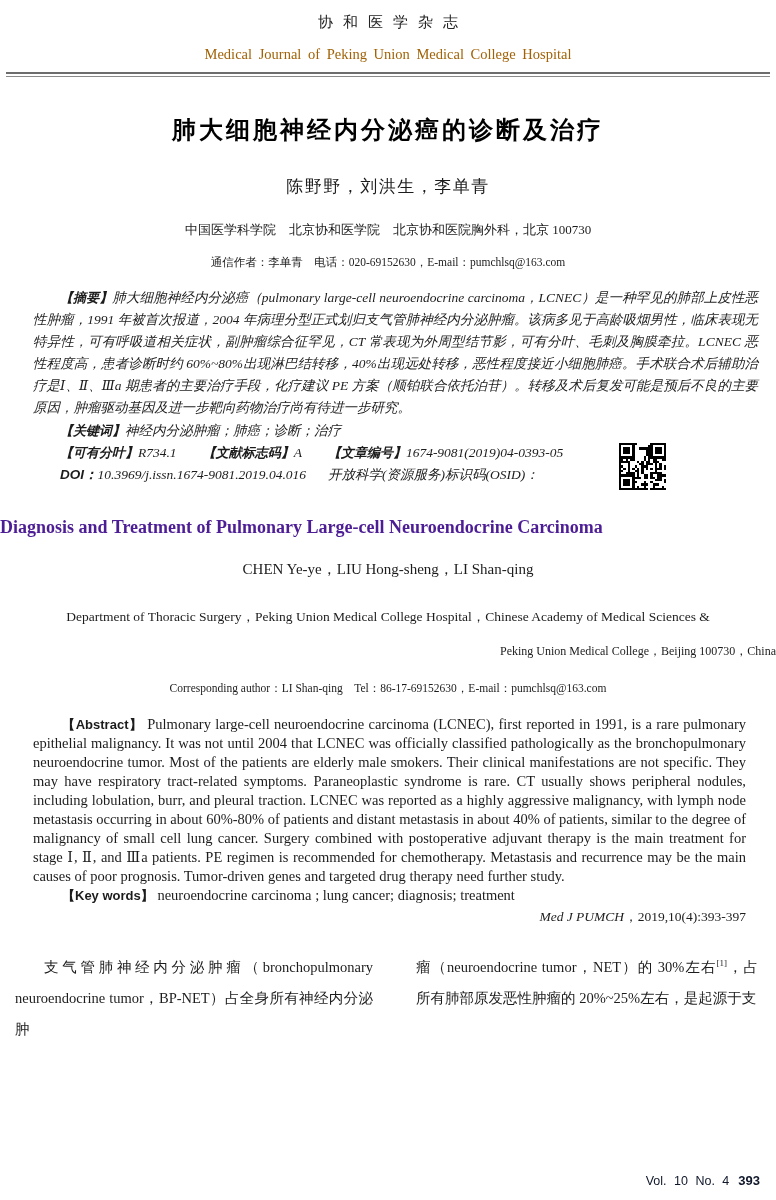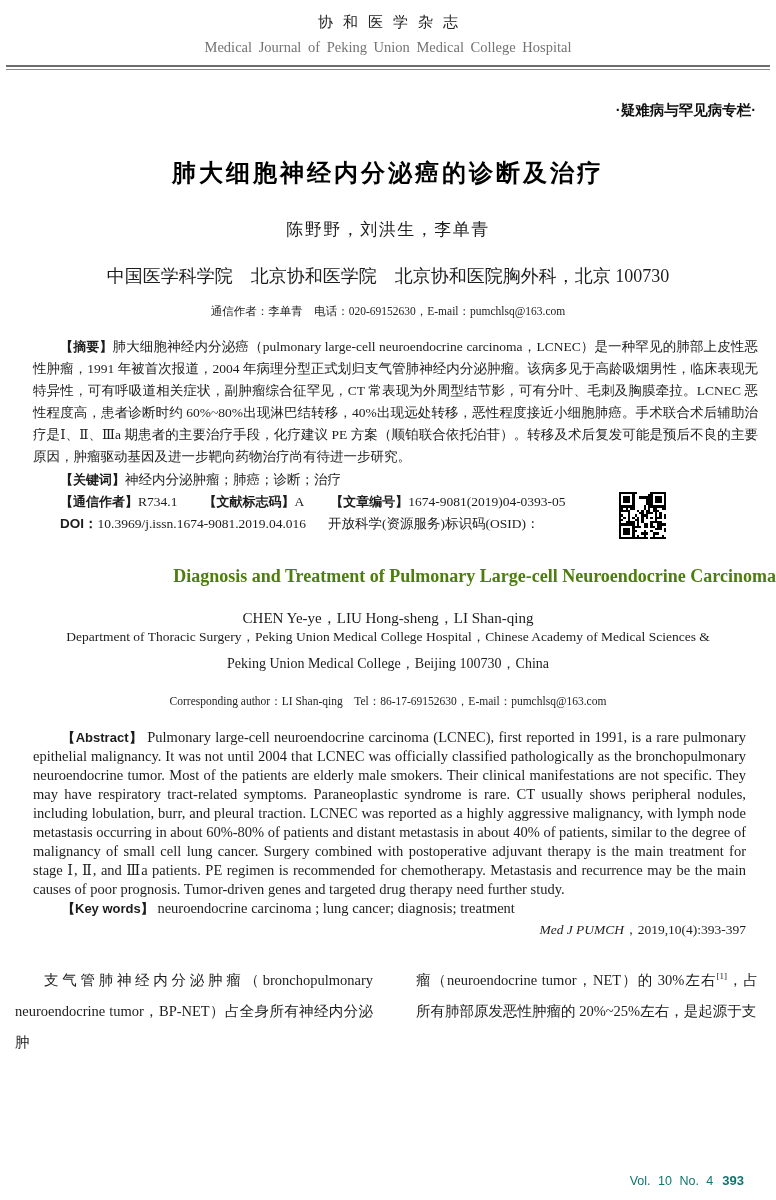--- a/index.html
+++ b/index.html
@@ -13,67 +13,67 @@
     box-sizing:border-box;
     overflow:hidden;
   }
   
   .journal-cn{
     padding-top:13px;text-align:center;
     font-family:"Liberation Serif","DejaVu Serif",serif;
     font-size:15px;letter-spacing:10px;text-indent:10px;color:#222;
   }
   .journal-en{
-    margin-top:7px;text-align:center;
-    font-size:14.5px;color:#737373;word-spacing:3px;
+    margin-top:14px;text-align:center;
+    font-size:14.5px;color:#a16207;word-spacing:3px;
   }
   .double-rule{
     margin:9px 6px 0 6px;height:2px;
     border-top:2px solid #6d6d6d;border-bottom:1px solid #8a8a8a;
   }
   .column-label{
     margin:31px 20px 0 0;text-align:right;
     font-family:"Liberation Sans","DejaVu Sans",sans-serif;
     font-weight:bold;font-size:14.5px;color:#111;
   }
   
   .cn-title{
     margin:37px 0 0 0;text-align:center;
     font-family:"Liberation Sans","DejaVu Sans",sans-serif;
     font-size:24px;font-weight:bold;letter-spacing:3px;color:#000;
   }
   .cn-authors{margin-top:29px;text-align:center;font-size:17px;letter-spacing:1.5px;}
-  .cn-affil{margin-top:23px;text-align:center;font-size:18px;}
+  .cn-affil{margin-top:23px;text-align:center;font-size:13px;}
   .cn-corr{margin-top:16px;text-align:center;font-size:11.5px;color:#222;}
   
-  .cn-abs-block{margin:17px 18px 0 33px;font-size:13.5px;line-height:22px;}
+  .cn-abs-block{margin:17px 18px 0 33px;font-size:13.5px;line-height:22px;font-style:italic;}
   .cn-abs-block p{margin:0;}
   .cn-abs{text-align:justify;text-indent:2em;}
   .label-b{
     font-family:"Liberation Sans","DejaVu Sans",sans-serif;
     font-weight:bold;font-size:13px;
   }
   .cn-kw{text-indent:2em;margin-top:1px !important;}
   .cn-meta{position:relative;}
   .cn-meta p{margin:0;text-indent:2em;line-height:22px;}
   .meta-gap{display:inline-block;width:26px;}
   .meta-gap-sm{display:inline-block;width:22px;}
   .doi-label{font-family:"Liberation Sans","DejaVu Sans",sans-serif;font-weight:bold;}
   .qr{
     position:absolute;right:92px;top:1px;width:47px;height:47px;
   }
   .qr svg{display:block;width:47px;height:47px;}
   
   .en-title{
-    margin-top:31px;text-align:right;
-    font-size:18px;font-weight:bold;color:#4d7c0f;
+    margin-top:31px;text-align:left;
+    font-size:18px;font-weight:bold;color:#4c1d95;
   }
   .en-authors{margin-top:22px;text-align:center;font-size:15px;}
-  .en-affil1{text-align:center;font-size:13.5px;}
-  .en-affil2{margin-top:9px;text-align:center;font-size:14px;}
+  .en-affil1{margin-top:29px;text-align:center;font-size:13.5px;}
+  .en-affil2{margin-top:17px;text-align:right;font-size:12px;}
   .en-corr{margin-top:21px;text-align:center;font-size:11.5px;}
   
   .en-abs-block{margin:19px 30px 9px 33px;font-size:14.5px;line-height:19px;}
   .en-abs-block p{margin:0;}
   .en-abs{text-align:justify;text-indent:2em;}
   .en-kw{text-indent:2em;}
   .en-cite{text-align:right;font-size:13.5px;margin-top:2px !important;}
   .cite-j{font-style:italic;}
   
   .two-col{
@@ -81,46 +81,45 @@
     margin:26px 18px 0 15px;
     font-size:14.5px;line-height:31px;text-align:justify;
   }
   .col-left{width:358px;flex:0 0 358px;}
   .col-right{flex:1;}
   .two-col p{margin:0;}
   .indent{text-indent:2em;}
   sup{font-size:9px;line-height:0;}
   
   .footer{
-    position:absolute;right:32px;bottom:12px;
-    font-family:"Liberation Sans","DejaVu Sans",sans-serif;
-    font-size:12.5px;color:#0f766e;word-spacing:4px;
+    position:absolute;right:16px;bottom:12px;
+    font-family:"Liberation Sans","DejaVu Sans",sans-serif;
+    font-size:12.5px;color:#0f172a;word-spacing:4px;
   }
   .footer b{margin-left:9px;font-size:13px;}
 </style>
 </head>
 <body>
 
 <div class="page">
 
   <div class="journal-cn">协和医学杂志</div>
   <div class="journal-en">Medical Journal of Peking Union Medical College Hospital</div>
   <div class="double-rule"></div>
-  <div class="column-label">·疑难病与罕见病专栏·</div>
 
   <div class="cn-title">肺大细胞神经内分泌癌的诊断及治疗</div>
   <div class="cn-authors">陈野野，刘洪生，李单青</div>
   <div class="cn-affil">中国医学科学院　北京协和医学院　北京协和医院胸外科，北京 100730</div>
   <div class="cn-corr">通信作者：李单青　电话：020-69152630，E-mail：pumchlsq@163.com</div>
 
   <div class="cn-abs-block">
     <p class="cn-abs"><span class="label-b">【摘要】</span><span>肺大细胞神经内分泌癌（pulmonary large-cell neuroendocrine carcinoma，LCNEC）是一种罕见的肺部上皮性恶性肿瘤，1991 年被首次报道，2004 年病理分型正式划归支气管肺神经内分泌肿瘤。该病多见于高龄吸烟男性，临床表现无特异性，可有呼吸道相关症状，副肿瘤综合征罕见，CT 常表现为外周型结节影，可有分叶、毛刺及胸膜牵拉。LCNEC 恶性程度高，患者诊断时约 60%~80%出现淋巴结转移，40%出现远处转移，恶性程度接近小细胞肺癌。手术联合术后辅助治疗是Ⅰ、Ⅱ、Ⅲa 期患者的主要治疗手段，化疗建议 PE 方案（顺铂联合依托泊苷）。转移及术后复发可能是预后不良的主要原因，肿瘤驱动基因及进一步靶向药物治疗尚有待进一步研究。</span></p>
     <p class="cn-kw"><span class="label-b">【关键词】</span><span>神经内分泌肿瘤；肺癌；诊断；治疗</span></p>
     <div class="cn-meta">
-      <p><span class="label-b">【通信作者】</span><span>R734.1</span><span class="meta-gap"></span><span class="label-b">【文献标志码】</span><span>A</span><span class="meta-gap"></span><span class="label-b">【文章编号】</span><span>1674-9081(2019)04-0393-05</span></p>
+      <p><span class="label-b">【可有分叶】</span><span>R734.1</span><span class="meta-gap"></span><span class="label-b">【文献标志码】</span><span>A</span><span class="meta-gap"></span><span class="label-b">【文章编号】</span><span>1674-9081(2019)04-0393-05</span></p>
       <p><span class="doi-label">DOI：</span><span>10.3969/j.issn.1674-9081.2019.04.016</span><span class="meta-gap-sm"></span><span>开放科学(资源服务)标识码(OSID)：</span></p>
       <div class="qr">
         <svg id="qr-svg" viewBox="0 0 21 21" shape-rendering="crispEdges">
             <rect x="0" y="0" width="21" height="21" fill="#fff"></rect>
             <rect x="7" y="0" width="1" height="1" fill="#000"></rect>
             <rect x="13" y="1" width="1" height="1" fill="#000"></rect>
             <rect x="9" y="2" width="1" height="1" fill="#000"></rect>
             <rect x="10" y="2" width="1" height="1" fill="#000"></rect>
             <rect x="11" y="2" width="1" height="1" fill="#000"></rect>
             <rect x="12" y="2" width="1" height="1" fill="#000"></rect>

